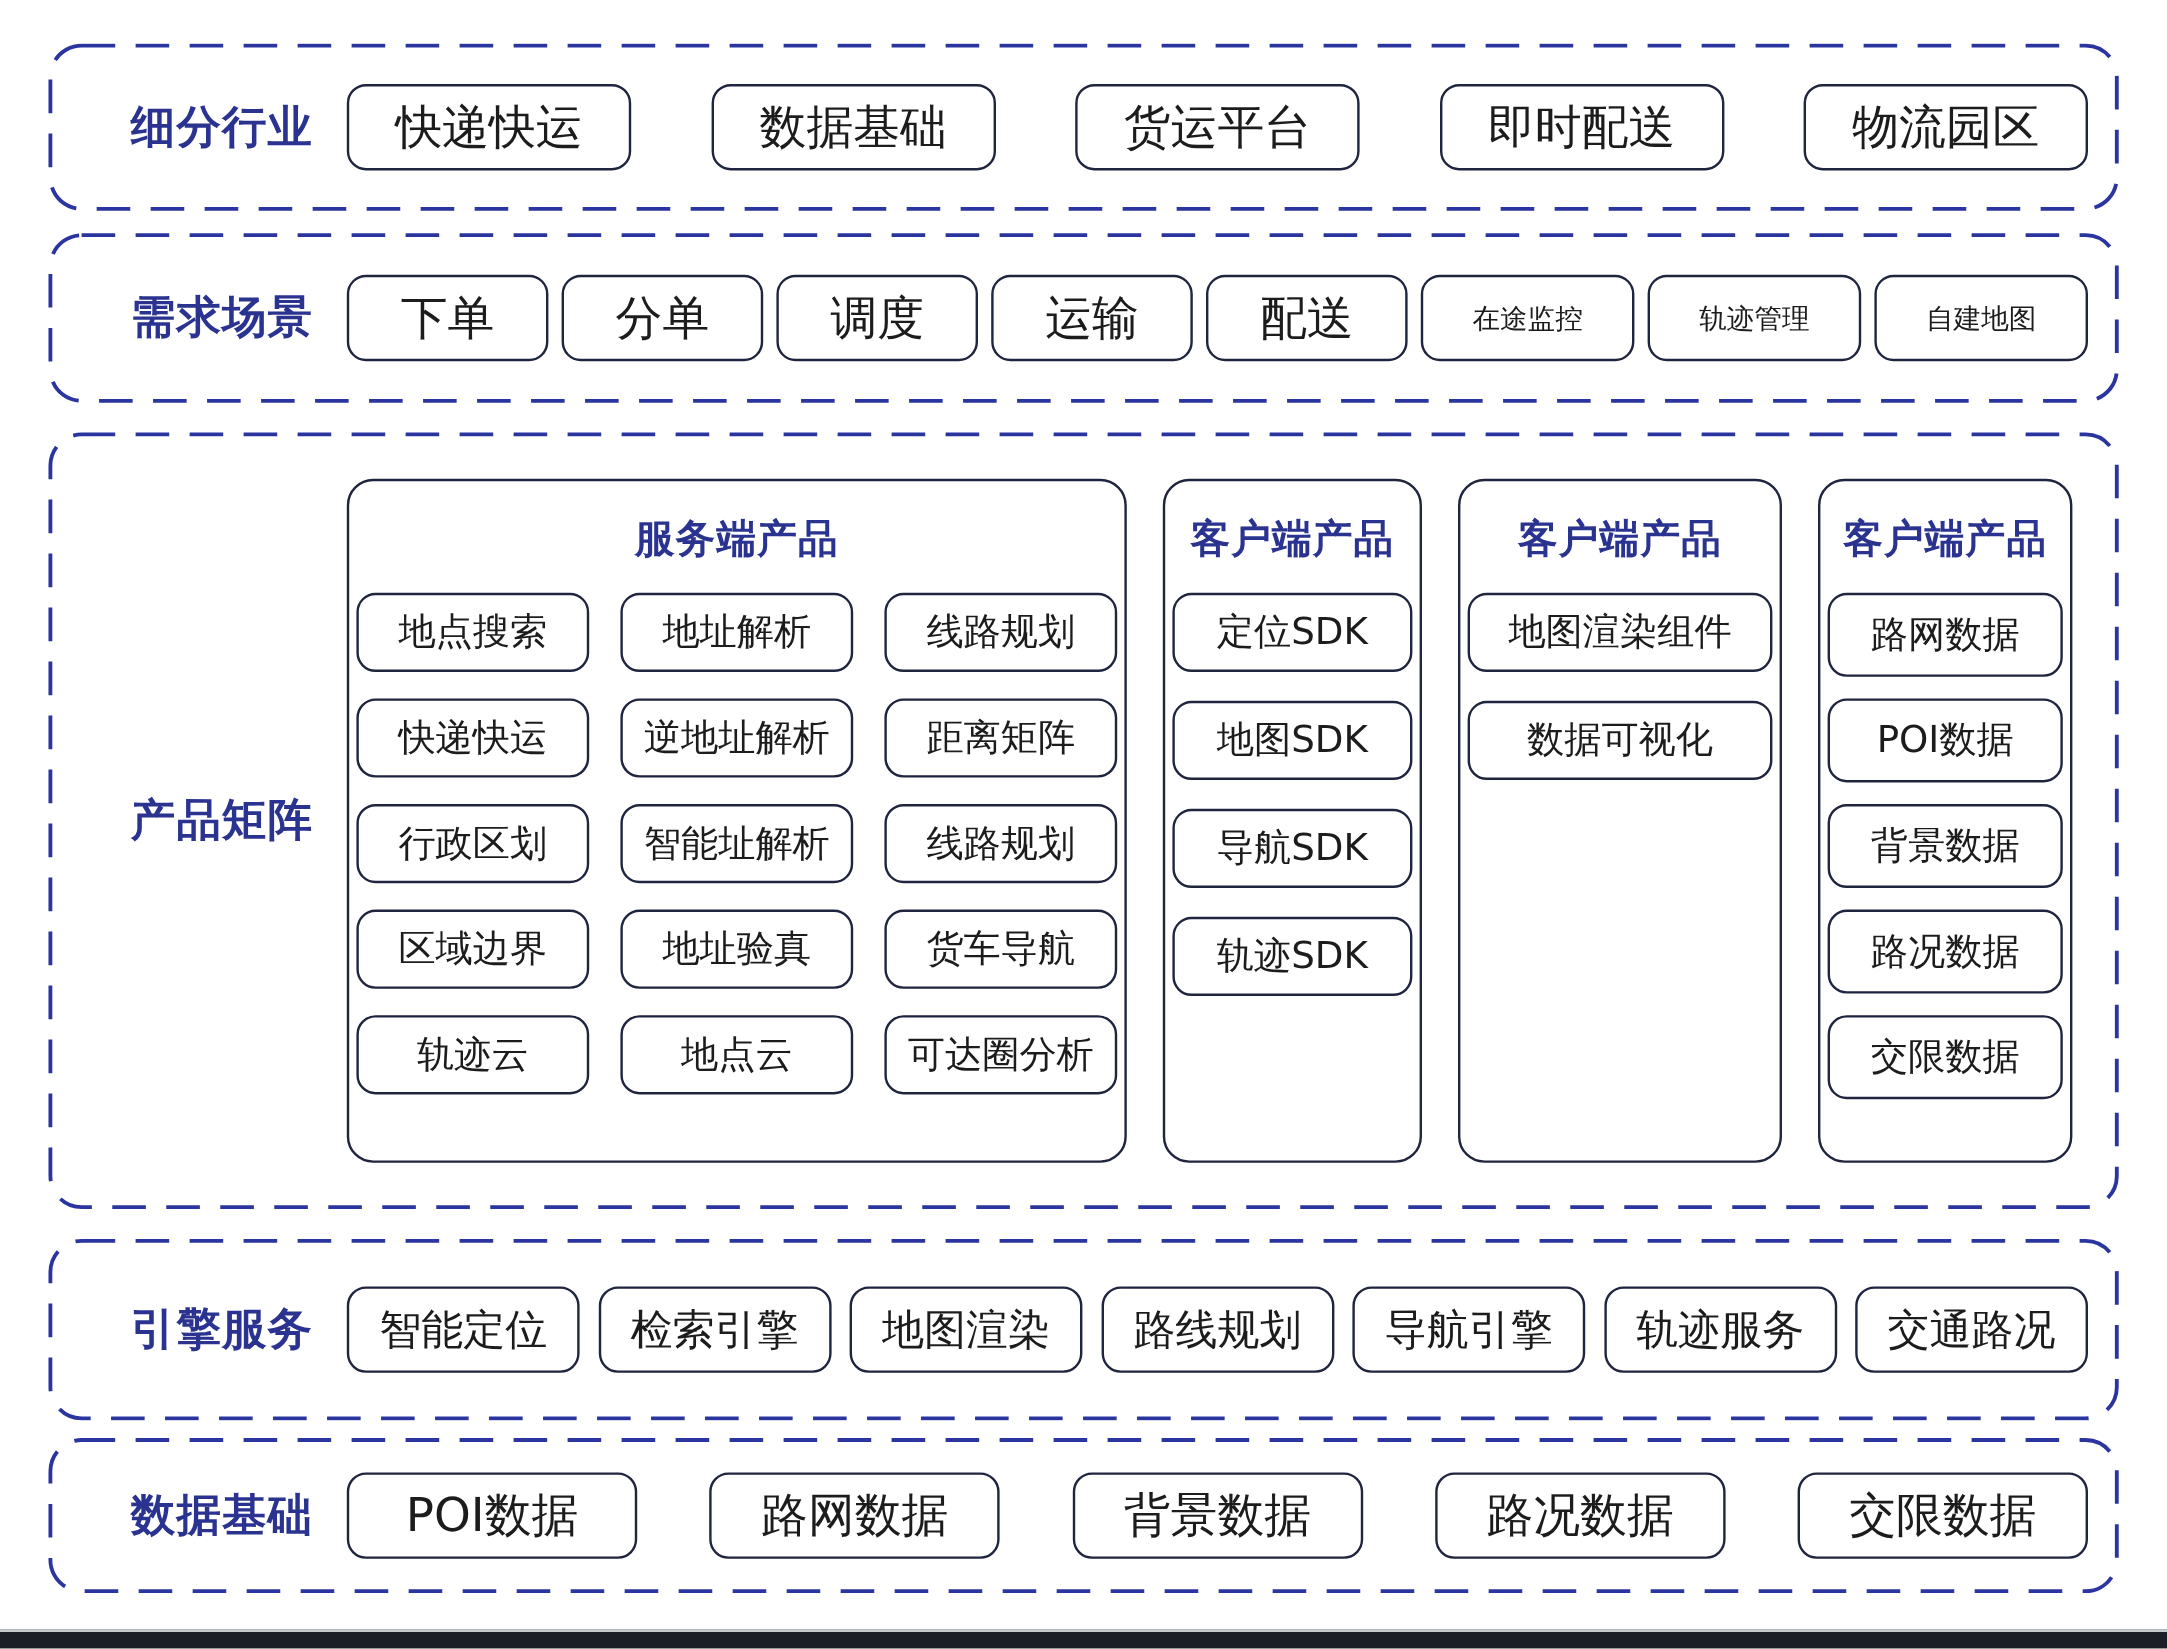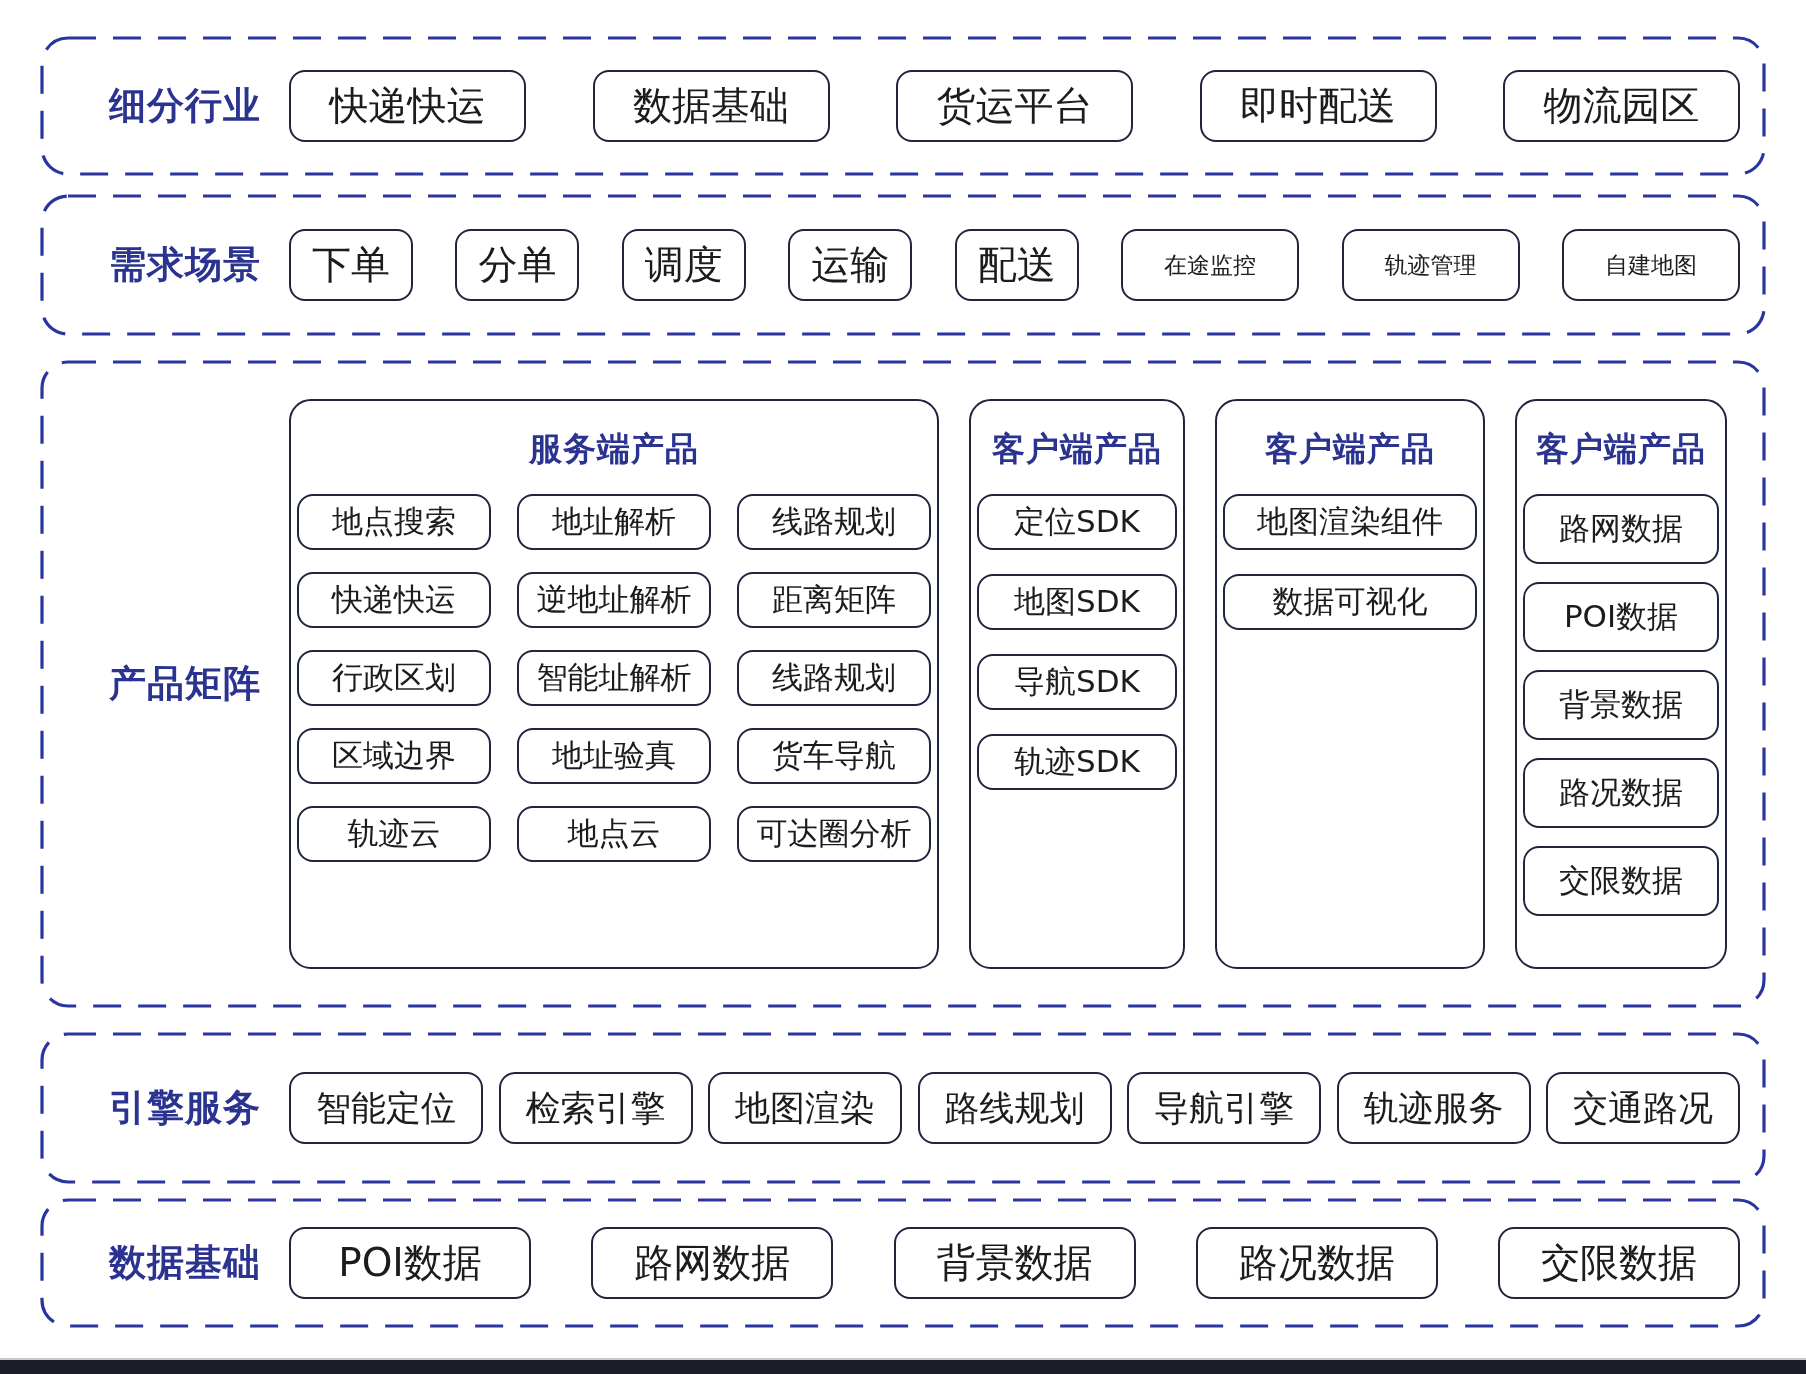--- a/index.html
+++ b/index.html
@@ -38,21 +38,21 @@
   }
   .box{
     box-sizing:border-box;height:72px;
     border:2.5px solid var(--box-border);border-radius:16px;
     background:#fff;display:flex;align-items:center;justify-content:center;
     font-size:39px;color:var(--box-text);white-space:nowrap;
   }
   #industries{top:36px;height:140px;}
   #industries .items div.box{width:237px;}
   #scenarios{top:194px;height:142px;}
-  #scenarios .items div.box{width:124px;}
+  #scenarios .items div.box{width:168px;}
   #scenarios .items div.box:nth-of-type(n+6){width:178px;font-size:23px;}
   #engines{top:1032px;height:152px;align-items:center;}
   #engines .items div.box{width:194px;font-size:35px;}
   #datafoundation{top:1198px;height:130px;}
   #datafoundation .items div.box{width:242px;}
   
   #matrix{top:360px;height:648px;}
   .matrix-cols{
     flex:1;display:flex;gap:30px;align-items:stretch;
     margin-left:14px;padding-right:28px;height:570px;
@@ -67,21 +67,21 @@
   .col-component{flex:0 0 270px;}
   .col-data{flex:0 0 212px;}
   .mcol-header{
     text-align:center;font-size:33px;font-weight:700;color:var(--label-blue);
     margin:10px 0 22px 0;letter-spacing:1px;flex:0 0 auto;
   }
   .mgrid{display:grid;grid-template-columns:repeat(3,1fr);column-gap:26px;row-gap:22px;}
   .mlist{display:flex;flex-direction:column;gap:24px;}
   .col-data .mlist{gap:18px;}
   .mbox{
-    box-sizing:border-box;height:56px;
+    box-sizing:border-box;height:66px;
     border:2.5px solid var(--box-border);border-radius:16px;
     background:#fff;display:flex;align-items:center;justify-content:center;
     font-size:31px;color:var(--box-text);white-space:nowrap;
   }
   .col-data .mbox{height:70px;}
   .bottom-bar{
     position:absolute;left:0;right:0;bottom:0;height:14px;
     background:var(--bottom-bar);border-top:2px solid #C7C9D1;
   }
 </style>

